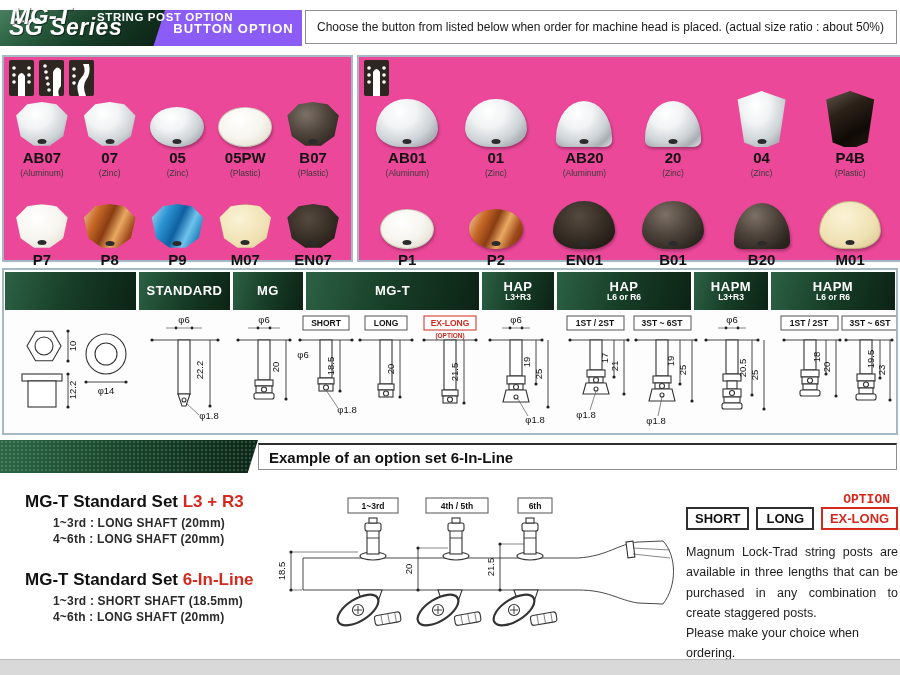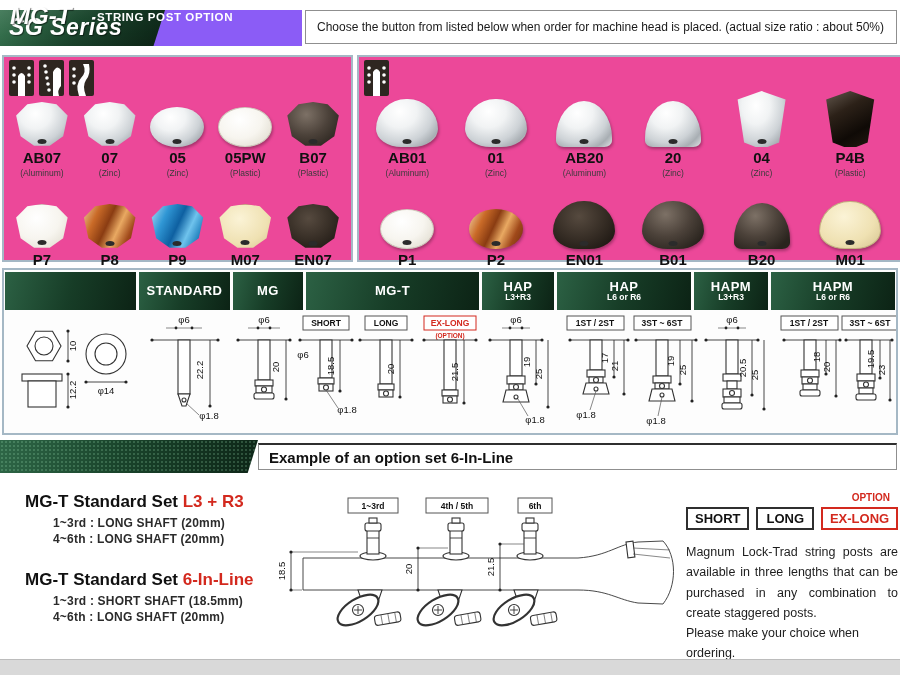--- a/index.html
+++ b/index.html
@@ -92,38 +92,39 @@
   .mgt-left{position:absolute;left:25px;top:492px;width:258px;}
   .set-title{font-size:17px;font-weight:bold;color:#101010;margin:0 0 4px 0;}
   .set-red{color:#d3291e;}
   .set-line{font-size:12px;font-weight:bold;color:#2b2b2b;margin:0 0 2px 28px;letter-spacing:.2px;}
   .setgap{height:22px;}
 
   #mgt-diagram{position:absolute;left:278px;top:486px;}
 
   .mgt-right{position:absolute;left:686px;top:494px;width:212px;}
   .opt-row{position:relative;display:flex;gap:7px;padding-top:13px;}
-  .opt-tag{position:absolute;right:8px;top:-2px;color:#d3291e;font-size:10px;font-weight:bold;}
+  .opt-tag{position:absolute;right:8px;top:-2px;color:#d3291e;font-size:13px;font-weight:bold;font-family:Liberation Mono, monospace;}
   .opt-box{border:2px solid #2f2f2f;background:#fff;font-size:13px;font-weight:bold;color:#111;
       padding:2px 0;text-align:center;}
   .opt-short{width:62px;} .opt-long{width:56px;}
   .opt-exlong{width:76px;border-color:#d3291e;color:#d3291e;}
   .mgt-desc{font-size:12.5px;color:#1d1d1d;line-height:1.62;text-align:justify;margin:12px 0 0 0;}
   .mgt-desc2{font-size:12.5px;color:#1d1d1d;line-height:1.62;margin:0;}
 
   .footer-strip{position:absolute;left:0;top:659px;width:900px;height:16px;background:#d9d9d9;border-top:1px solid #bcbcbc;}
 </style>
 </head>
 <body>
 
 <div id="page">
 
   <div class="topbar">
     <div class="topbar-left"></div>
     <div class="series-title">SG Series</div>
+    <div class="btn-option-label">BUTTON OPTION</div>
   </div>
   <div class="instruction-box">Choose the button from listed below when order for machine head is placed.  (actual size ratio :  about 50%)</div>
 
   <div class="bpanel" id="panel-left">
     <div class="hs-icons">
       <svg width="25" height="36" viewBox="0 0 25 36">
         <rect x="0" y="0" width="25" height="36" rx="2" fill="#2e2620"></rect>
         <path d="M9 36 L9 16 Q12.5 10 16 16 L16 36 Z" fill="#fff"></path>
         <circle cx="5" cy="8" r="1.8" fill="#fff"></circle>
           <circle cx="5" cy="15" r="1.8" fill="#fff"></circle>

